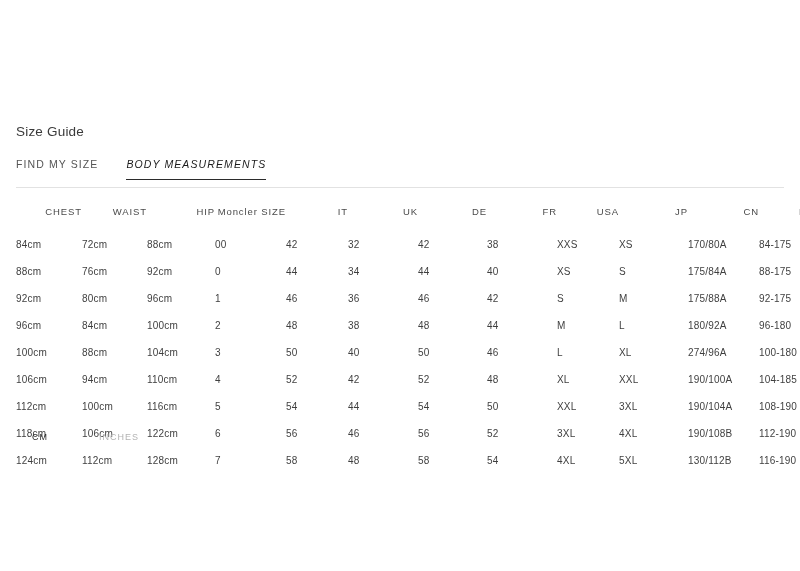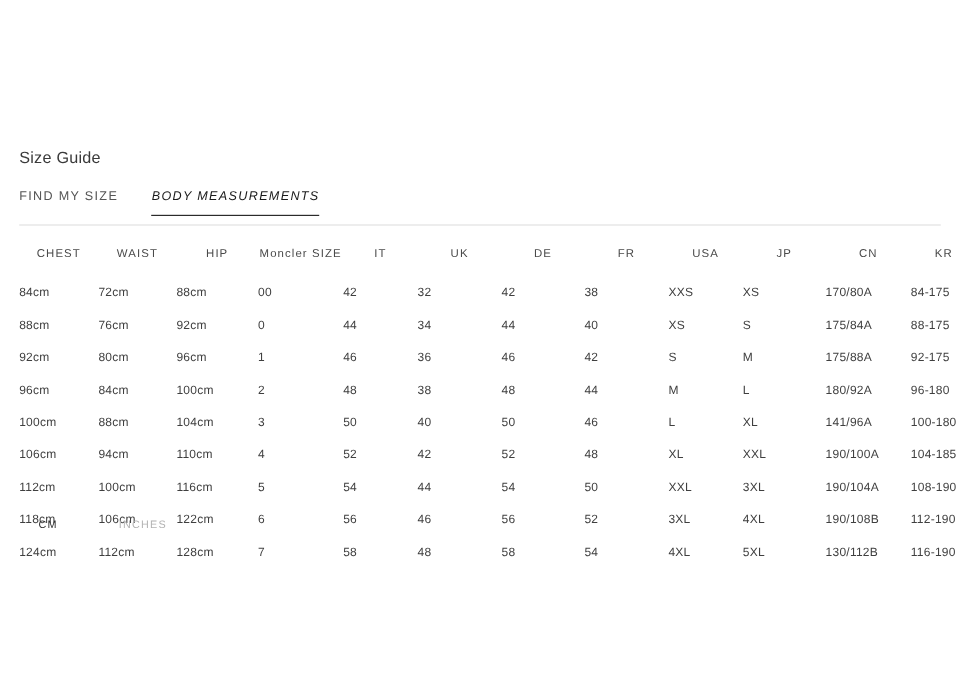--- a/index.html
+++ b/index.html
@@ -67,21 +67,21 @@
   }
   table.size-table {
     position: absolute;
     left: 16px;
     top: 196px;
     width: 768px;
     border-collapse: collapse;
     table-layout: fixed;
   }
   table.size-table th {
-    text-align: center;
+    text-align: right;
     font-size: 9.5px;
     font-weight: 400;
     letter-spacing: 0.9px;
     color: #4a4a4a;
     padding: 10px 0 14px 0;
     white-space: nowrap;
   }
   table.size-table td {
     text-align: left;
     font-size: 10px;
@@ -226,21 +226,21 @@
           <td>100cm</td>
           <td>88cm</td>
           <td>104cm</td>
           <td>3</td>
           <td>50</td>
           <td>40</td>
           <td>50</td>
           <td>46</td>
           <td>L</td>
           <td>XL</td>
-          <td>141/96A</td>
+          <td>274/96A</td>
           <td>100-180</td>
         </tr>
         <tr>
           <td>106cm</td>
           <td>94cm</td>
           <td>110cm</td>
           <td>4</td>
           <td>52</td>
           <td>42</td>
           <td>52</td>

